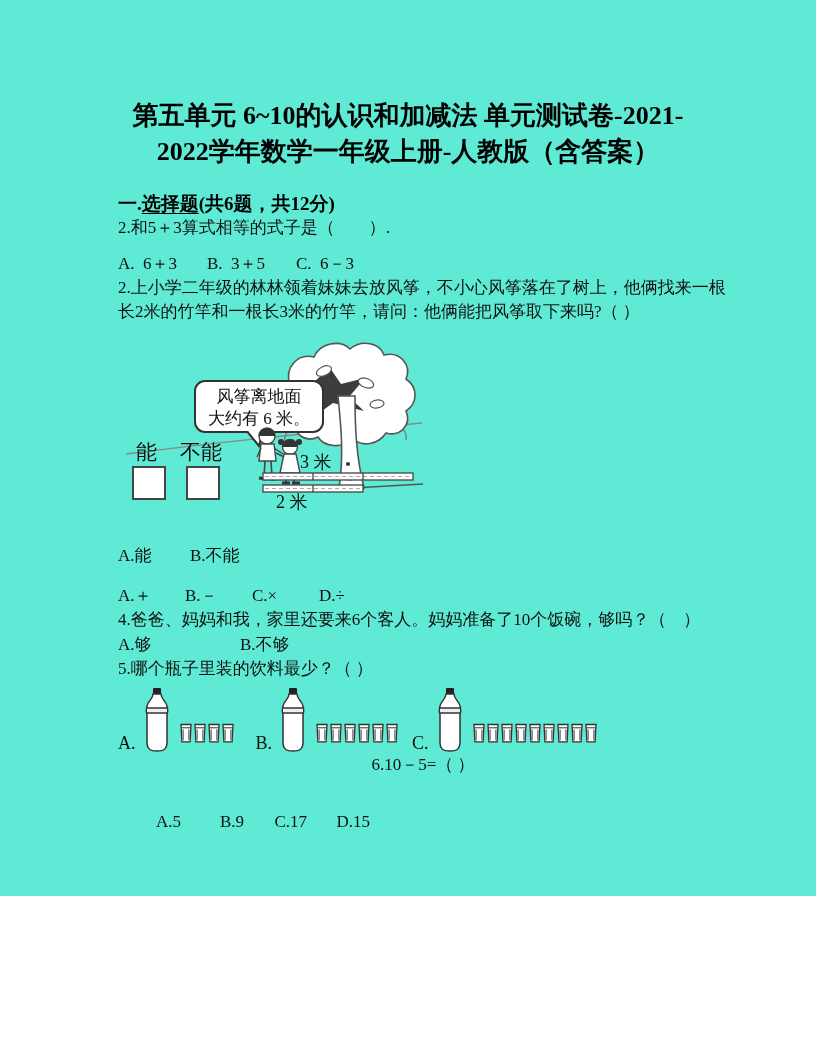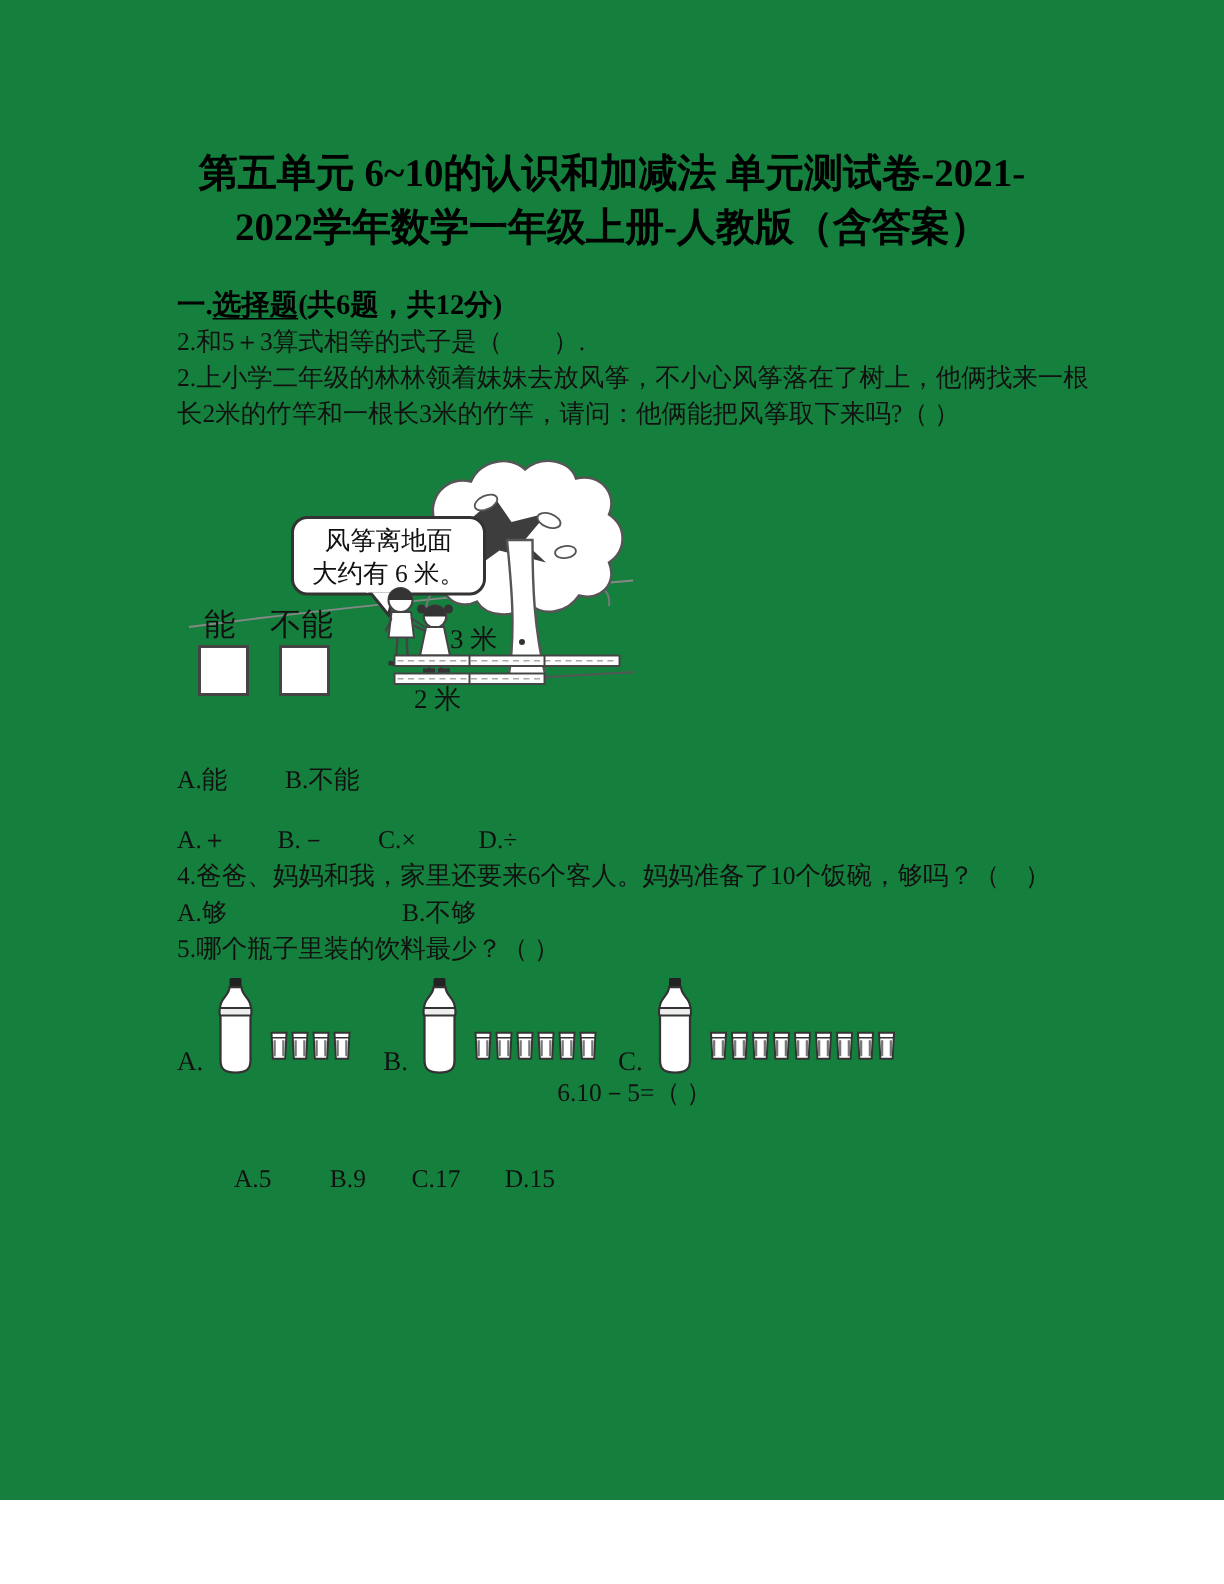--- a/index.html
+++ b/index.html
@@ -1,38 +1,38 @@
 <!DOCTYPE html>
 <html><head>
 <meta charset="utf-8">
 <style>
   html,body{margin:0;padding:0;background:#ffffff;}
   .page{
-    width:816px;height:1000px;position:relative;overflow:hidden;background:#15803d;
+    width:816px;height:896px;position:relative;overflow:hidden;background:#5eead4;
     font-family:"Liberation Serif","DejaVu Serif",serif;color:#111;
   }
   .title{
     margin:0;padding-top:98px;text-align:center;
     font-size:26px;line-height:36px;font-weight:bold;color:#000;
   }
   .content{margin:0 88px 0 118px;font-size:17px;}
   .heading{margin:22px 0 0 0;font-size:19px;line-height:24px;font-weight:bold;color:#000;}
   p.q{margin:0;line-height:24px;}
   .u{text-decoration:underline;text-underline-offset:3px;}
   .optrow{display:flex;line-height:24px;}
   .optrow .opt{white-space:pre;}
   .q1{margin-top:17px;}
   .q1opts{margin-top:12px;}  .q1opts .opt{min-width:89px;}
   .q2{margin-top:11px;line-height:26px;}
   .fig1{margin:12px 0 0 0;padding:0;}
   .a2row{margin-top:27px;}  .a2row .opt{min-width:72px;}
   .q3{margin-top:40px;}
   .q3opts{margin-top:16px;} .q3opts .opt{min-width:67px;}
   .q4{margin-top:10px;}
-  .q4opts{margin-top:1px;gap:28px;}  .q4opts .opt:first-child{min-width:122px;}
+  .q4opts{margin-top:1px;}  .q4opts .opt:first-child{min-width:122px;}
   .q5{margin-top:0;}
   .fig2{margin:6px 0 0 0;padding:0;display:flex;align-items:flex-end;}
   .bgroup{display:flex;align-items:flex-end;}
   .bgroup.ga{margin-right:22px;}
   .bgroup.gb{margin-right:14px;}
   .blabel{font-size:18px;line-height:1;margin:0 6px 1px 0;}
   .cups{display:flex;gap:2px;align-items:flex-end;margin:0 0 10px 8px;}
   .q6{margin-top:33px;text-align:center;}
   .q6opts{margin-top:33px;} .q6opts .opt{min-width:63px;text-align:right;}
   svg text{font-family:"Liberation Serif","DejaVu Serif",serif;fill:#111;}
@@ -43,20 +43,25 @@
 <div class="page">
   <h1 class="title">
     <span>第五单元 6~10的认识和加减法 单元测试卷-2021-</span><br>
     <span>2022学年数学一年级上册-人教版（含答案）</span>
   </h1>
 
   <div class="content">
     <h2 class="heading"><span>一.</span><span class="u">选择题</span><span>(共6题，共12分)</span></h2>
 
     <p class="q q1">2.和5＋3算式相等的式子是（　　）.</p>
+    <div class="optrow q1opts">
+      <span class="opt">A.  6＋3</span>
+      <span class="opt">B.  3＋5</span>
+      <span class="opt">C.  6－3</span>
+    </div>
 
     <p class="q q2">
       <span>2.上小学二年级的林林领着妹妹去放风筝，不小心风筝落在了树上，他俩找来一根</span><br>
       <span>长2米的竹竿和一根长3米的竹竿，请问：他俩能把风筝取下来吗?（ ）</span>
     </p>
 
     <figure class="fig1">
       <svg width="330" height="176" viewBox="0 0 330 176">
 
         <path d="M8 118 C 100 106 200 96 304 87" fill="none" stroke="#888" stroke-width="1.3"></path>

